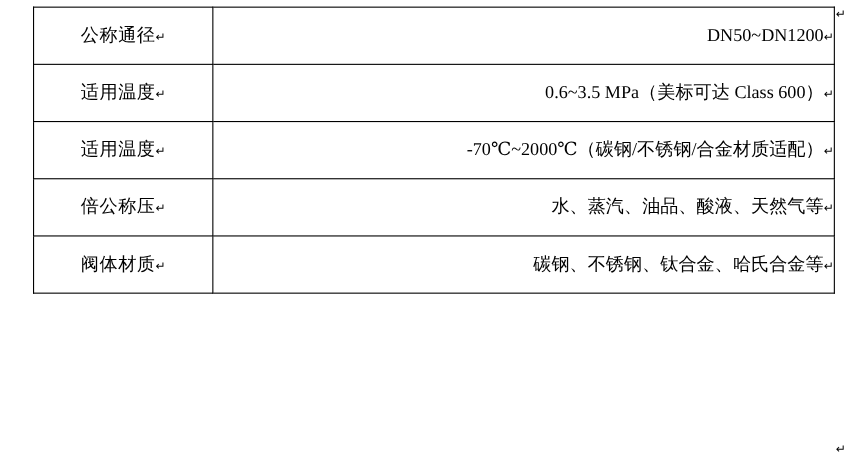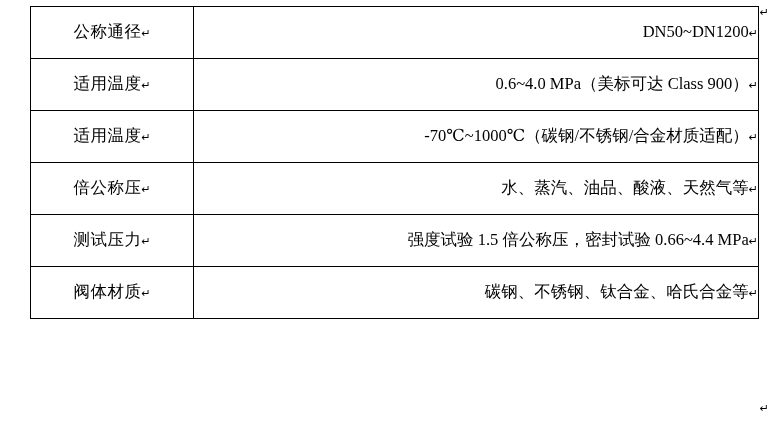--- a/index.html
+++ b/index.html
@@ -82,50 +82,42 @@
         <td class="col-value">
           <span>DN50~DN1200</span><span class="mark">↵</span>
         </td>
       </tr>
 
       <tr>
         <td class="col-label">
           <span class="label-text">适用温度</span><span class="mark">↵</span>
         </td>
         <td class="col-value">
-          <span>0.6~4.0 MPa（美标可达 Class 900）</span><span class="mark">↵</span>
+          <span>0.6~3.5 MPa（美标可达 Class 600）</span><span class="mark">↵</span>
         </td>
       </tr>
 
       <tr>
         <td class="col-label">
           <span class="label-text">适用温度</span><span class="mark">↵</span>
         </td>
         <td class="col-value">
-          <span>-70℃~1000℃（碳钢/不锈钢/合金材质适配）</span><span class="mark">↵</span>
+          <span>-70℃~2000℃（碳钢/不锈钢/合金材质适配）</span><span class="mark">↵</span>
         </td>
       </tr>
 
       <tr>
         <td class="col-label">
           <span class="label-text">倍公称压</span><span class="mark">↵</span>
         </td>
         <td class="col-value">
           <span>水、蒸汽、油品、酸液、天然气等</span><span class="mark">↵</span>
         </td>
       </tr>
 
-      <tr>
-        <td class="col-label">
-          <span class="label-text">测试压力</span><span class="mark">↵</span>
-        </td>
-        <td class="col-value">
-          <span>强度试验 1.5 倍公称压，密封试验 0.66~4.4 MPa</span><span class="mark">↵</span>
-        </td>
-      </tr>
 
 
       <tr>
         <td class="col-label">
           <span class="label-text">阀体材质</span><span class="mark">↵</span>
         </td>
         <td class="col-value">
           <span>碳钢、不锈钢、钛合金、哈氏合金等</span><span class="mark">↵</span>
         </td>
       </tr>

